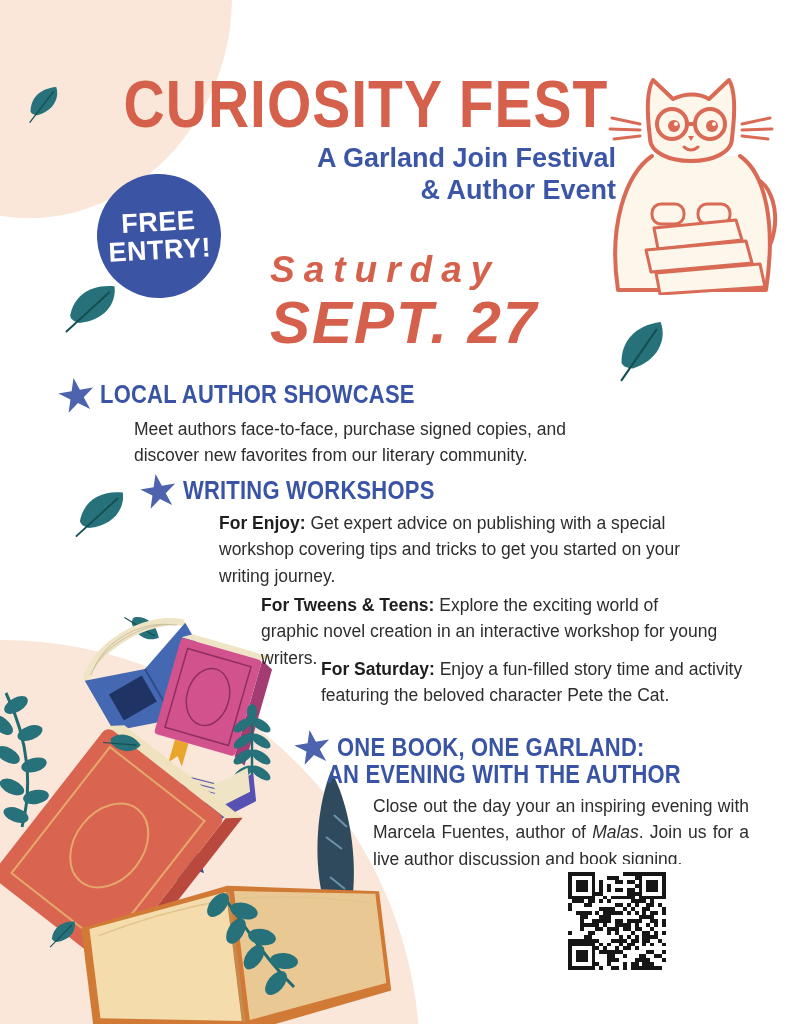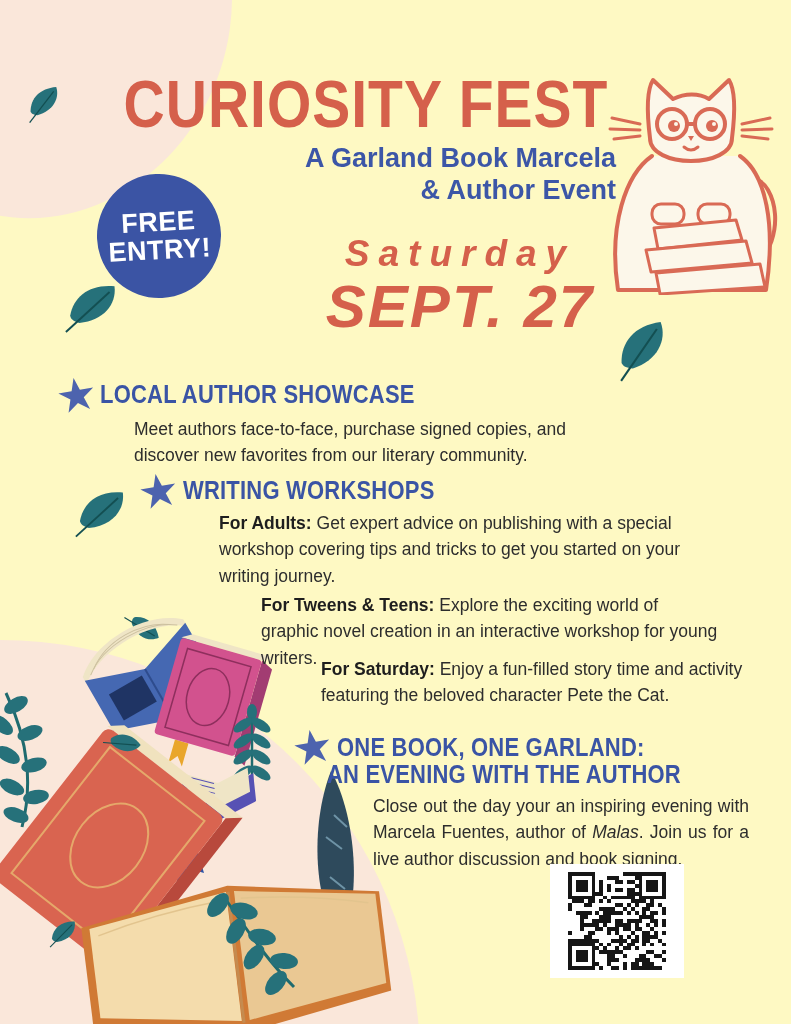--- a/index.html
+++ b/index.html
@@ -1,32 +1,32 @@
 <!DOCTYPE html>
 <html><head>
 <meta charset="utf-8">
 <style>
   html,body{margin:0;padding:0;}
   body{background:#888;font-family:"Liberation Sans",sans-serif;}
-  .poster{position:relative;width:791px;height:1024px;margin:0 auto;background:#fef9c3;overflow:hidden;}
+  .poster{position:relative;width:791px;height:1024px;margin:0 auto;background:#ffffff;overflow:hidden;}
   .blob{position:absolute;background:#FAE7DA;border-radius:50%;}
   .blob-tl{left:-150px;top:-200px;width:380px;height:420px;transform:rotate(18deg);}
   .blob-bl{left:-420px;top:640px;width:840px;height:840px;}
   .deco-svg{position:absolute;left:0;top:0;pointer-events:none;}
 
   .title{position:absolute;left:90px;top:70px;width:552px;text-align:center;color:#D5604B;
          font-weight:800;font-size:57px;letter-spacing:1px;line-height:1;white-space:nowrap;}
   .title span{display:inline-block;transform:scaleY(1.18);transform-origin:center top;}
   .subtitle{position:absolute;left:250px;top:143px;width:366px;text-align:right;color:#3C56A7;
             font-weight:700;font-size:27px;line-height:1.17;}
   .badge{position:absolute;left:97px;top:174px;width:124px;height:124px;border-radius:50%;
          background:#3B54A4;color:#FFFFFF;display:flex;flex-direction:column;justify-content:center;
          align-items:center;font-weight:800;font-size:27px;line-height:1.05;letter-spacing:.5px;
          transform:rotate(-3deg);text-align:center;}
-  .datewrap{position:absolute;left:270px;top:234px;width:380px;text-align:center;color:#D5604B;}
+  .datewrap{position:absolute;left:270px;top:250px;width:380px;color:#D5604B;}
   .day{font-style:italic;font-weight:700;font-size:37px;letter-spacing:9px;line-height:1.1;}
   .bigdate{font-style:italic;font-weight:800;font-size:60px;letter-spacing:2px;line-height:1.05;}
   .venue{font-style:italic;font-weight:700;font-size:23px;margin-top:4px;}
 
   .star{position:absolute;color:#4D63AE;font-size:46px;line-height:1;transform:rotate(-10deg);
         font-family:"DejaVu Sans",sans-serif;}
   .h-blue{position:absolute;color:#3A54A5;font-weight:800;font-size:22px;letter-spacing:.2px;
           white-space:nowrap;}
   .h-blue span{display:inline-block;transform:scaleY(1.2);transform-origin:left center;}
   .body-text{position:absolute;color:#2D2D2D;font-size:17.5px;line-height:1.5;margin-left:36px;}
@@ -184,21 +184,21 @@
       <circle cx="84" cy="66" r="6"></circle>
         <circle cx="122" cy="66" r="6"></circle>
       <path d="M98,76 L104,76 L101,81 Z"></path>
     </g>
     <circle cx="86" cy="64" r="2" fill="#FCF7EA"></circle>
       <circle cx="124" cy="64" r="2" fill="#FCF7EA"></circle>
   </svg>
 
   <div class="title"><span>CURIOSITY FEST</span></div>
   <div class="subtitle">
-    <div>A Garland Book Marcela</div>
+    <div>A Garland Join Festival</div>
     <div>&amp; Author Event</div>
   </div>
 
   <div class="badge">
     <div>FREE</div>
     <div>ENTRY!</div>
   </div>
 
   <div class="datewrap">
     <div class="day">Saturday</div>
@@ -207,21 +207,21 @@
 
   <div class="star" style="left:56px;top:372px;">★</div>
   <div class="h-blue" style="left:100px;top:382px;">
     <span>LOCAL AUTHOR SHOWCASE</span></div>
   <div class="body-text" style="left:98px;top:416px;width:478px;">Meet authors face-to-face, purchase signed copies, and discover new favorites from our literary community.</div>
 
   <div class="star" style="left:138px;top:468px;">★</div>
   <div class="h-blue" style="left:183px;top:478px;">
     <span>WRITING WORKSHOPS</span></div>
   <div class="body-text" style="left:183px;top:510px;width:480px;">
-    <b>For Adults:</b><span> Get expert advice on publishing with a special workshop covering tips and tricks to get you started on your writing journey.</span></div>
+    <b>For Enjoy:</b><span> Get expert advice on publishing with a special workshop covering tips and tricks to get you started on your writing journey.</span></div>
   <div class="body-text" style="left:225px;top:592px;width:458px;">
     <b>For Tweens &amp; Teens:</b><span> Explore the exciting world of graphic novel creation in an interactive workshop for young writers.</span></div>
   <div class="body-text" style="left:285px;top:656px;width:428px;">
     <b>For Saturday:</b><span> Enjoy a fun-filled story time and activity featuring the beloved character Pete the Cat.</span></div>
 
   <div class="star" style="left:292px;top:724px;">★</div>
   <div class="h-blue" style="left:337px;top:735px;">
     <span>ONE BOOK, ONE GARLAND:</span></div>
   <div class="h-blue" style="left:327px;top:762px;">
     <span>AN EVENING WITH THE AUTHOR</span></div>

